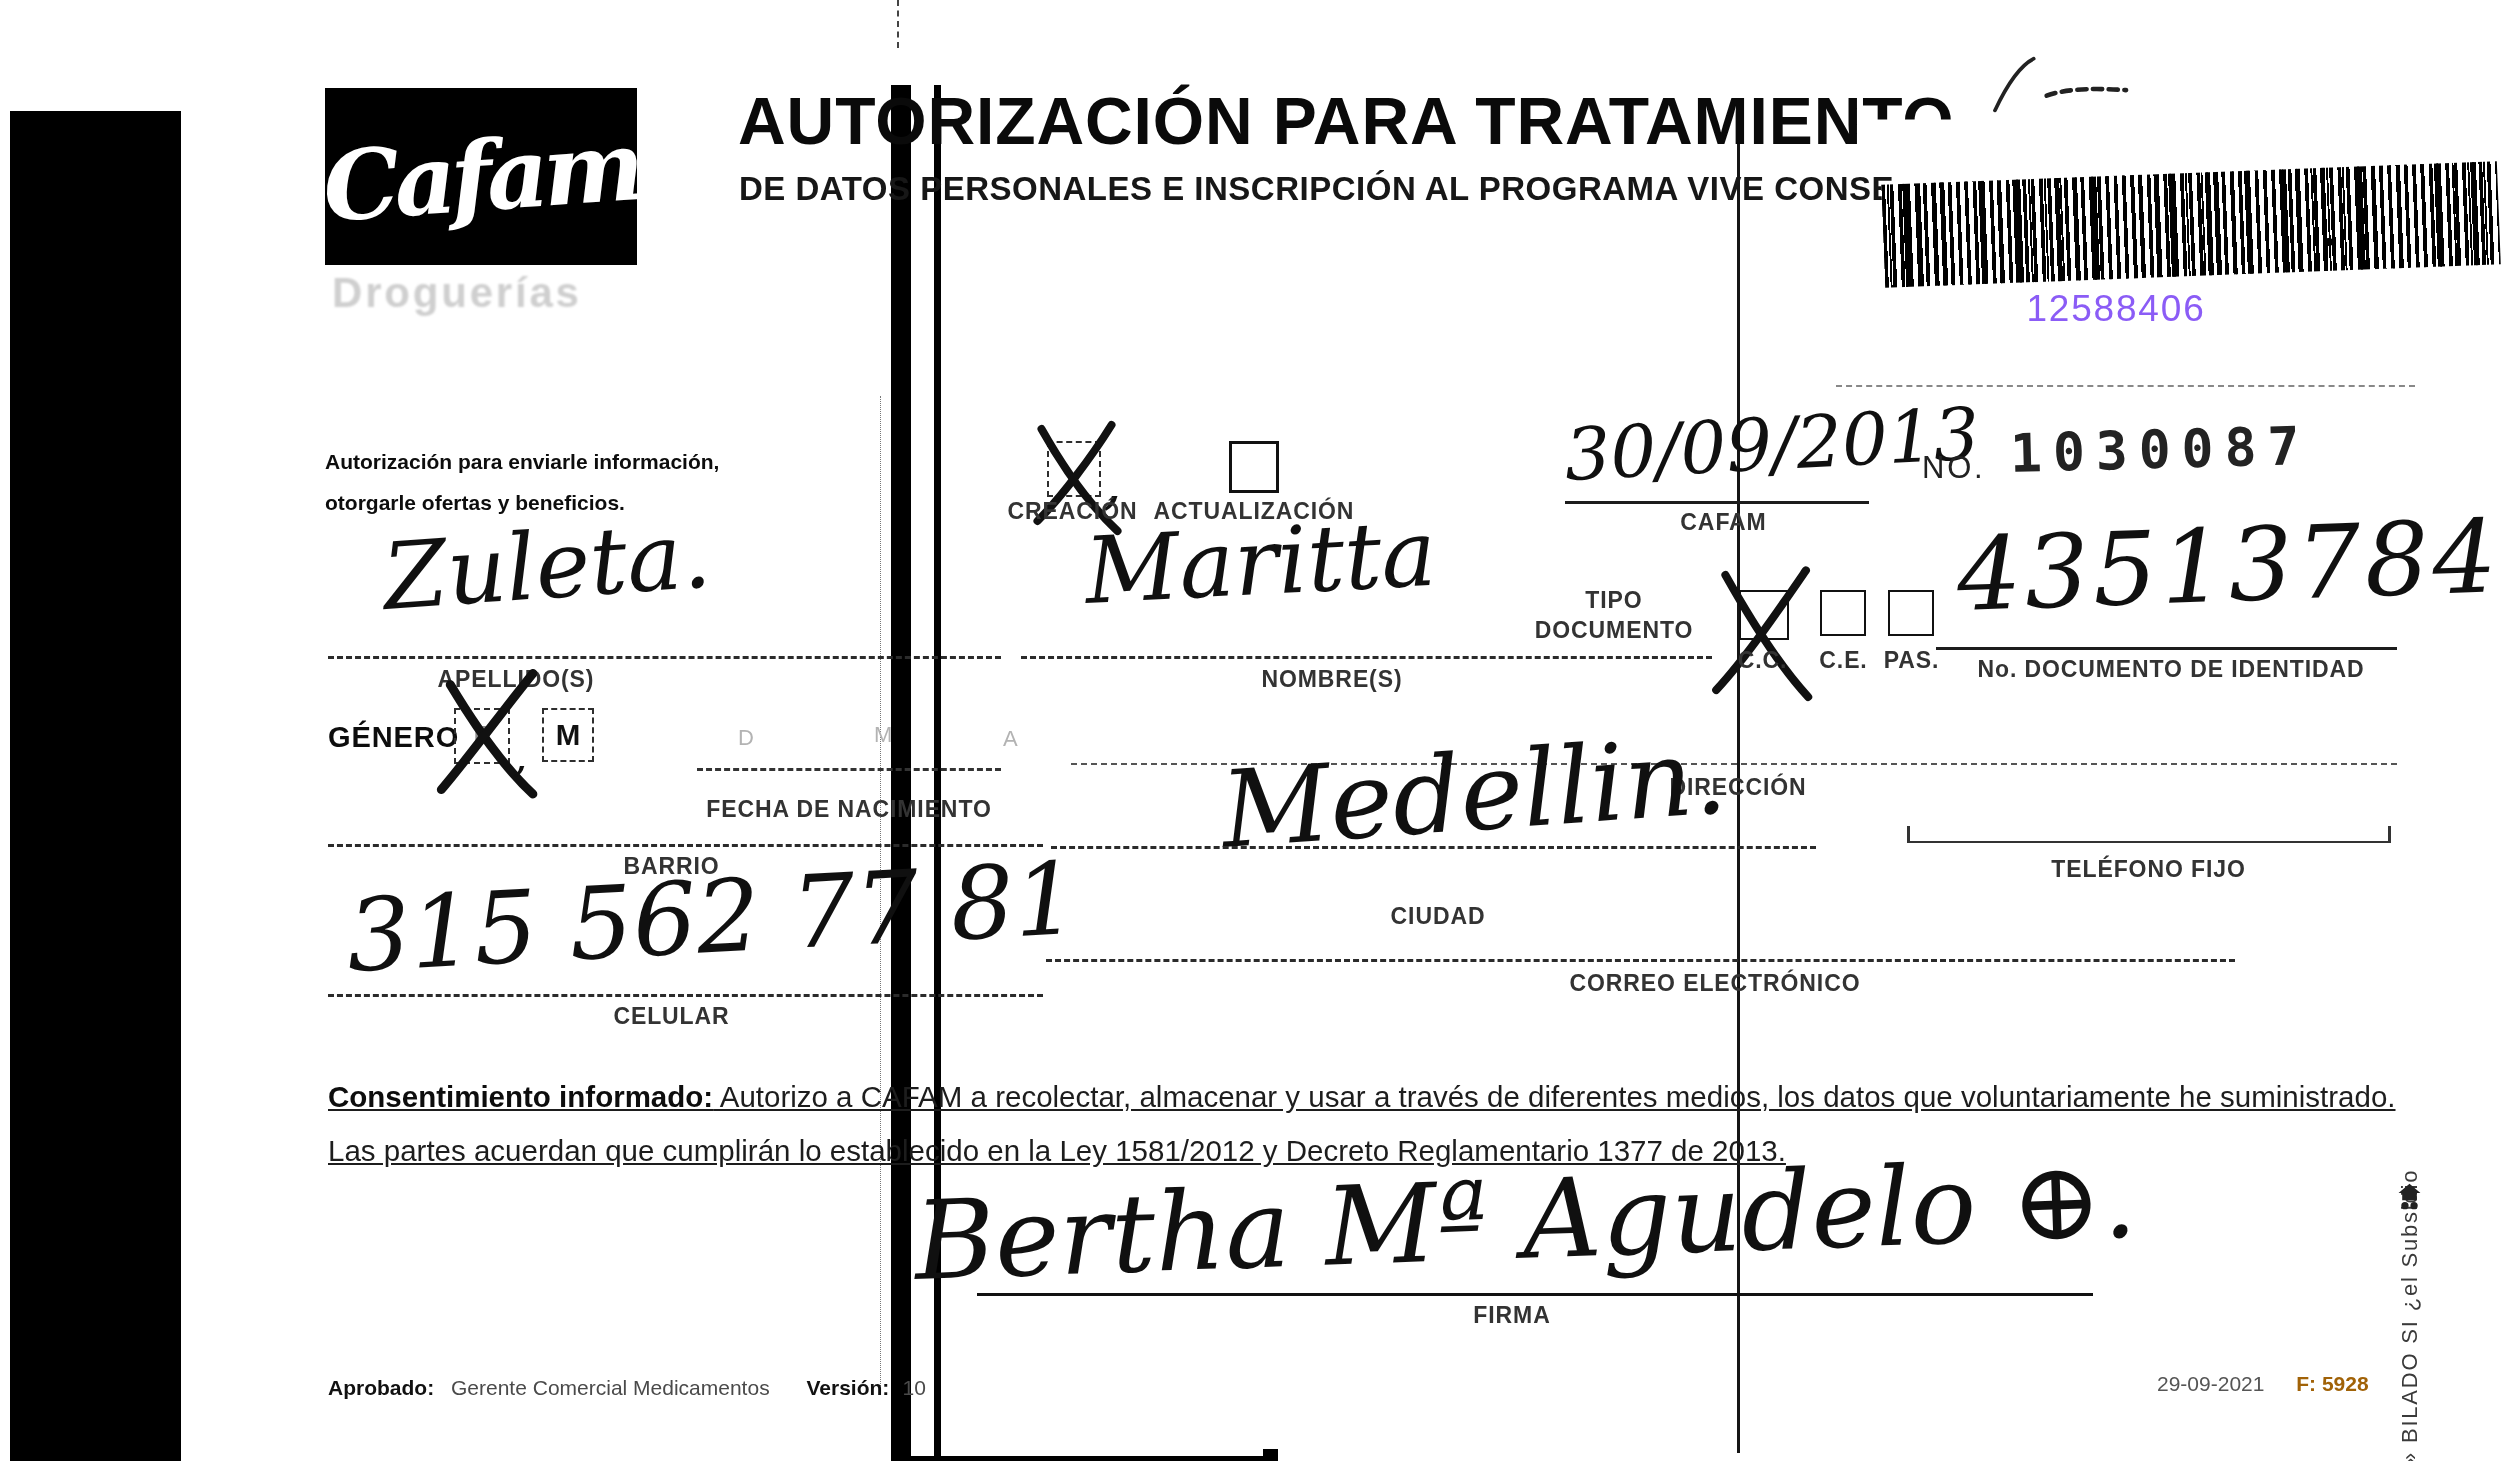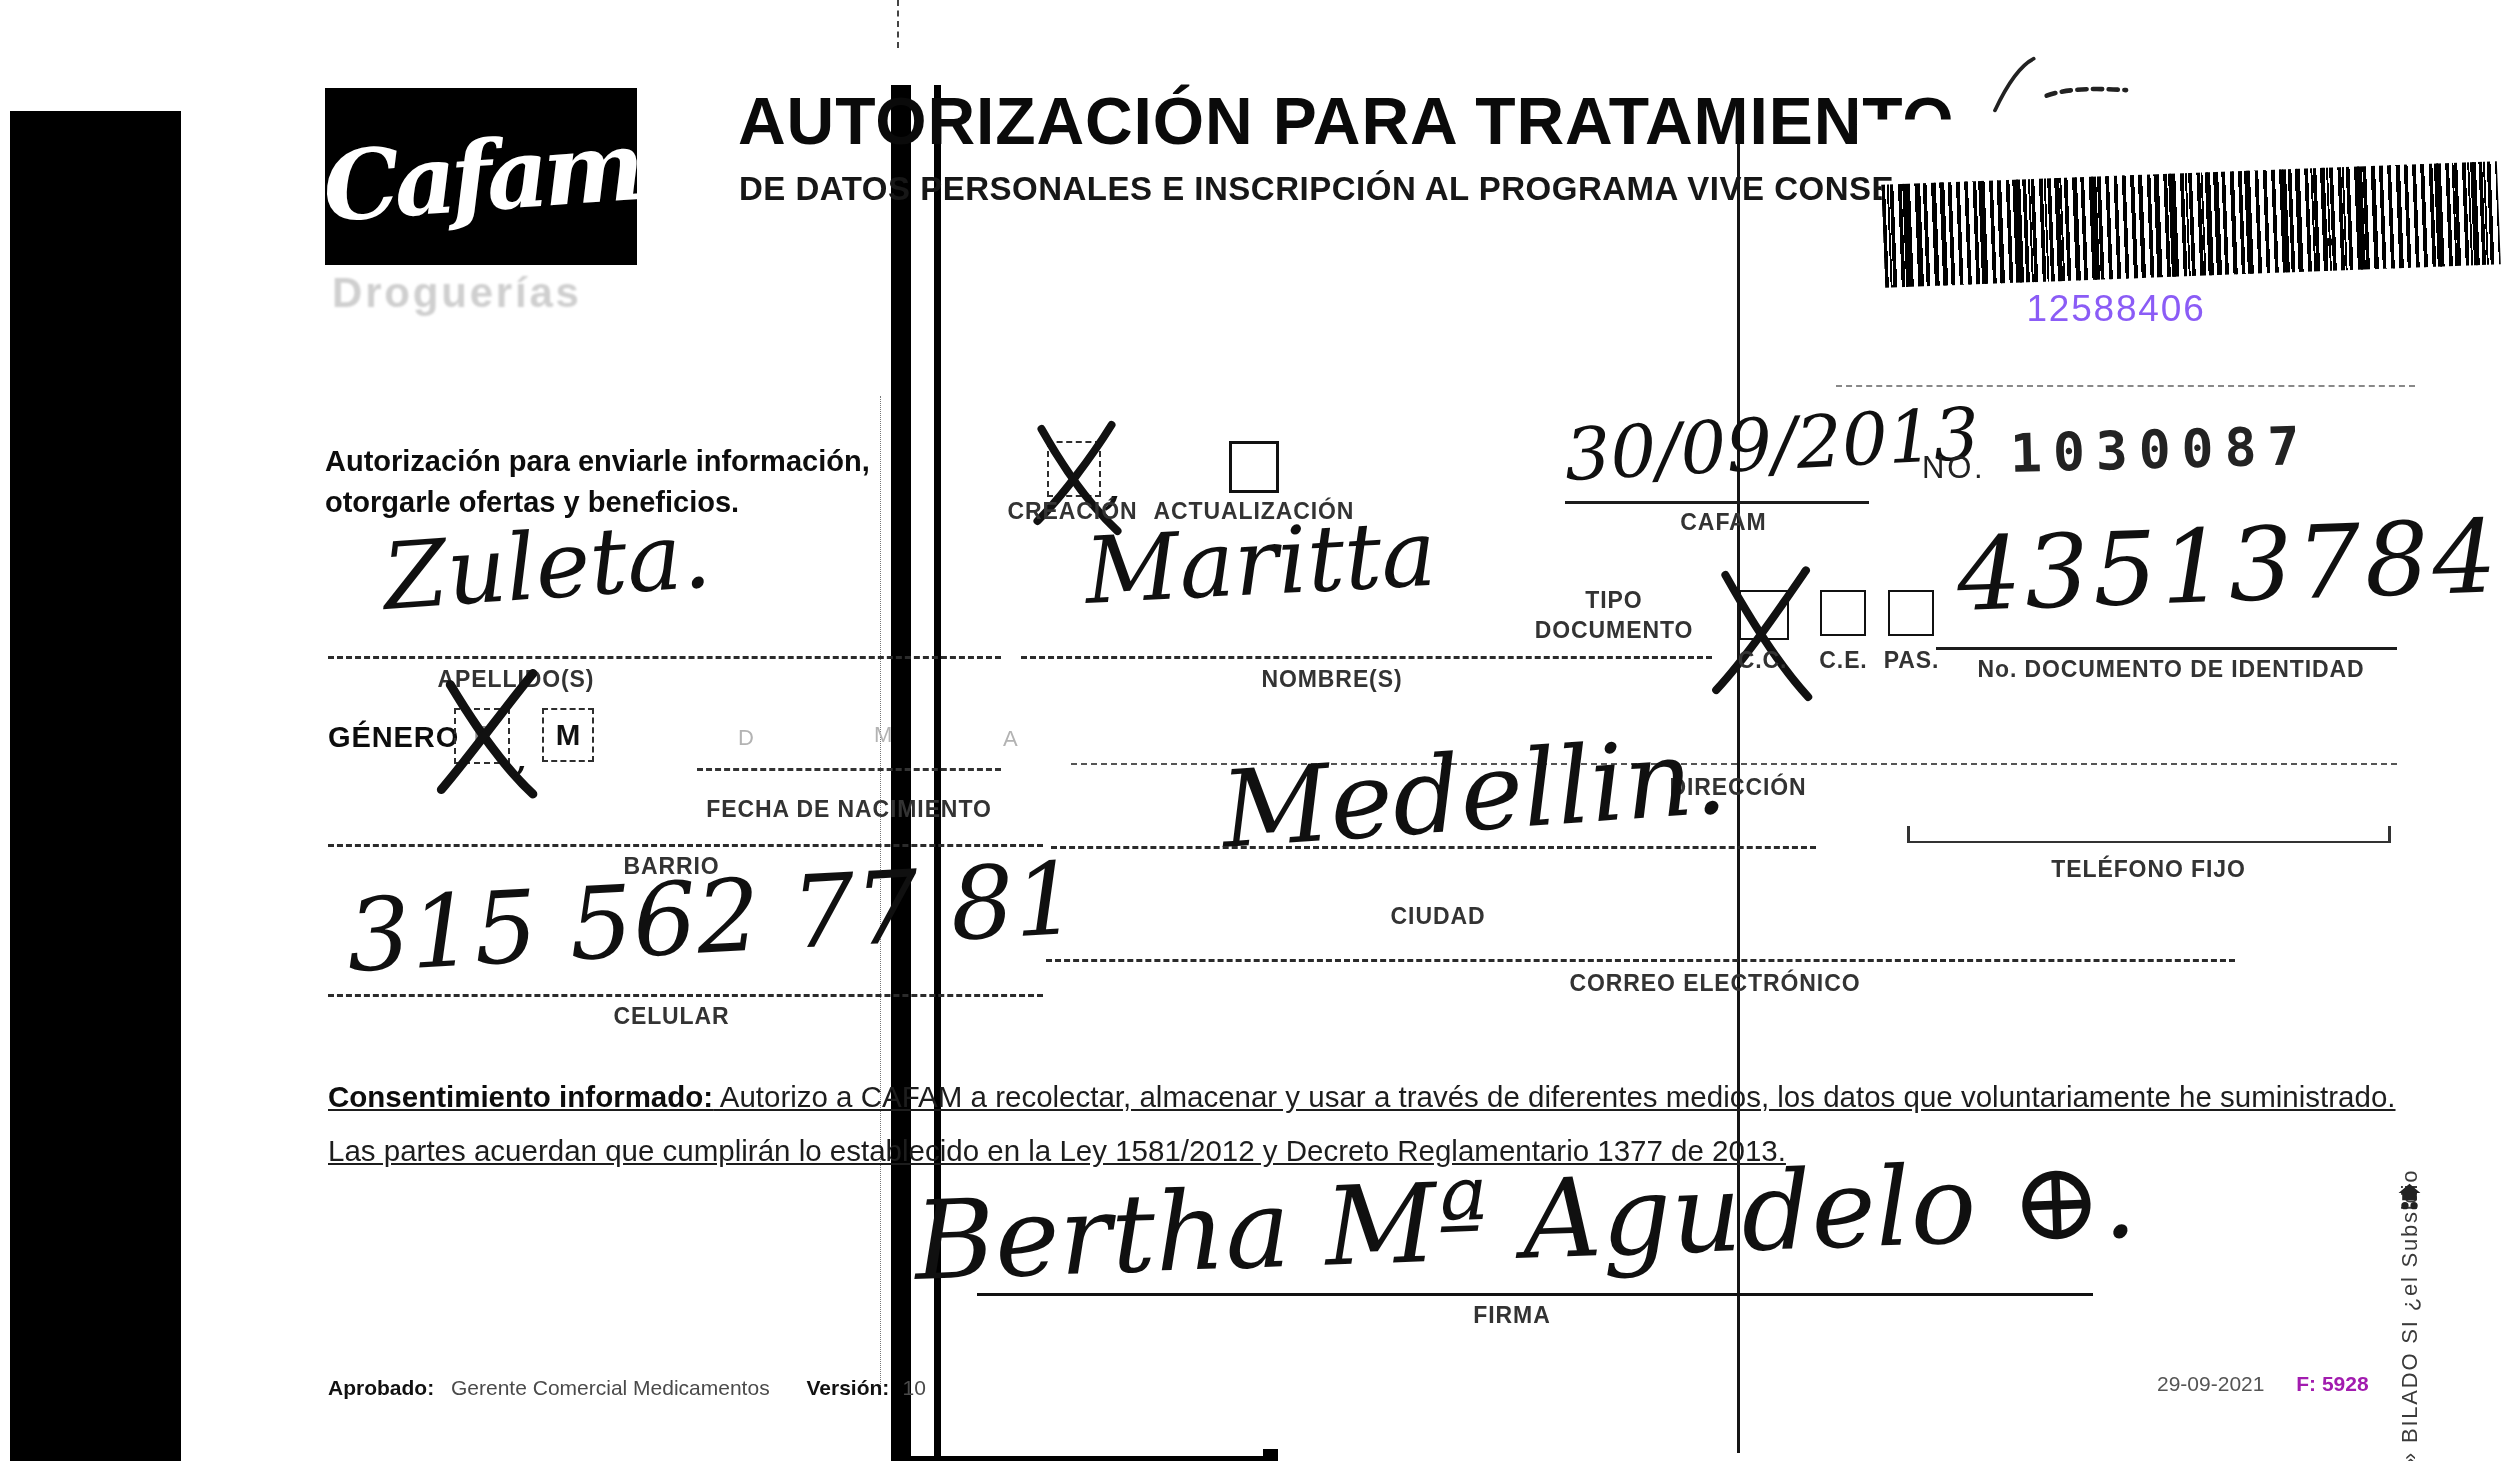--- a/index.html
+++ b/index.html
@@ -56,21 +56,21 @@
     <path d="M14 62 C30 28 44 12 56 6" stroke="#222" stroke-width="4" fill="none" stroke-linecap="round"></path>
     <path d="M70 46 c16 -6 42 -9 86 -6" stroke="#222" stroke-width="5" fill="none" stroke-dasharray="10 7" stroke-linecap="round"></path>
   </svg>
 
   <div class="abs" style="left:1883px;top:173px;width:616px;height:103px;transform:rotate(-2.2deg);background-color:#fff;
               background-image:repeating-linear-gradient(90deg,#000 0 3.7px,transparent 3.7px 8.3px),repeating-linear-gradient(90deg,transparent 0 5.5px,#000 5.5px 7.4px,transparent 7.4px 15.7px),repeating-linear-gradient(90deg,transparent 0 21px,#000 21px 25px,transparent 25px 38px);"></div>
   <div class="abs" style="left:1844px;top:288px;width:544px;text-align:center;font-size:37px;letter-spacing:1.8px;color:#8b5cf6;">12588406</div>
   <div class="abs ink" style="left:2323px;top:238px;width:11px;height:8.3px;border-radius:50%;"></div>
   <div class="abs" style="left:1836px;top:385px;width:579px;border-top:2.8px dashed #888;"></div>
 
-  <div class="abs" style="left:325px;top:441px;font-size:29px;font-weight:800;line-height:41px;color:#0d0d0d;">
+  <div class="abs" style="left:325px;top:441px;font-size:21px;font-weight:800;line-height:41px;color:#0d0d0d;">
     <div>Autorización para enviarle información,</div>
     <div>otorgarle ofertas y beneficios.</div>
   </div>
 
   <div class="abs checkbox" style="left:1047px;top:441px;width:50px;height:52px;"></div>
   <svg class="xmark" style="left:1027px;top:417px;" width="101" height="120" viewBox="0 0 100 120">
     <path d="M14 12 C32 44 58 84 90 114" stroke="#111" stroke-width="8" fill="none" stroke-linecap="round"></path>
     <path d="M84 8 C64 40 34 80 10 104" stroke="#111" stroke-width="8" fill="none" stroke-linecap="round"></path>
   </svg>
   <div class="abs hand" style="left:1103px;top:448px;font-size:59px;">,</div>
@@ -158,21 +158,21 @@
   <div class="abs lbl" style="left:1438px;top:1302px;width:148px;">FIRMA</div>
 
   <div class="abs" style="left:328px;top:1376px;font-size:21px;color:#333;white-space:nowrap;">
     <span style="font-weight:800;color:#111;">Aprobado:</span>
     <span style="margin-left:11px;color:#4a4a4a;">Gerente Comercial Medicamentos</span>
     <span style="font-weight:800;color:#111;margin-left:31px;">Versión:</span>
     <span style="margin-left:7.4px;color:#4a4a4a;">10</span>
   </div>
   <div class="abs" style="left:2157px;top:1372px;font-size:21px;color:#555;white-space:nowrap;">
     <span>29-09-2021</span>
-    <span style="margin-left:26px;font-weight:700;color:#a21caf;">F: 5928</span>
+    <span style="margin-left:26px;font-weight:700;color:#a16207;">F: 5928</span>
   </div>
 
   <div class="abs" style="left:2397px;top:1152px;width:35px;height:313px;">
     <span class="vtext" style="display:block;height:313px;">» BILADO SI ¿el Subsidio</span>
   </div>
   <svg class="abs" style="left:2393px;top:1182px;" width="33" height="31" viewBox="0 0 36 34">
     <path d="M18 2 L30 12 L26 12 L26 20 L10 20 L10 12 L6 12 Z" fill="#222"></path>
     <circle cx="13" cy="26" r="4" fill="#222"></circle>
       <circle cx="23" cy="26" r="4" fill="#222"></circle>
   </svg>

